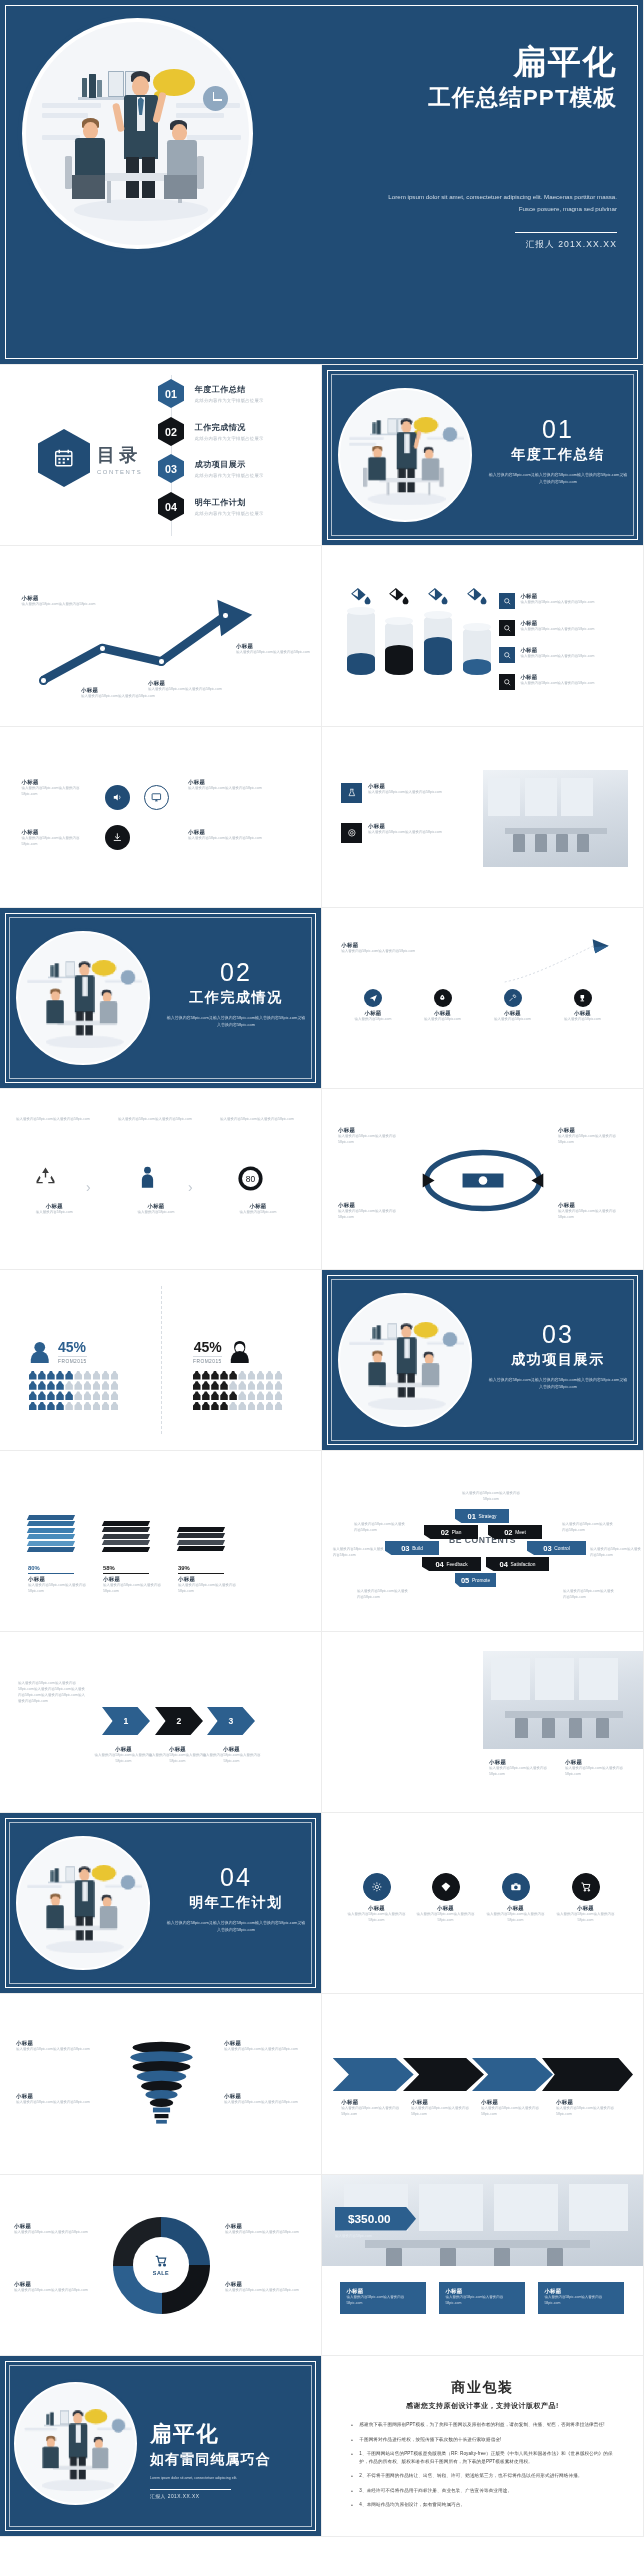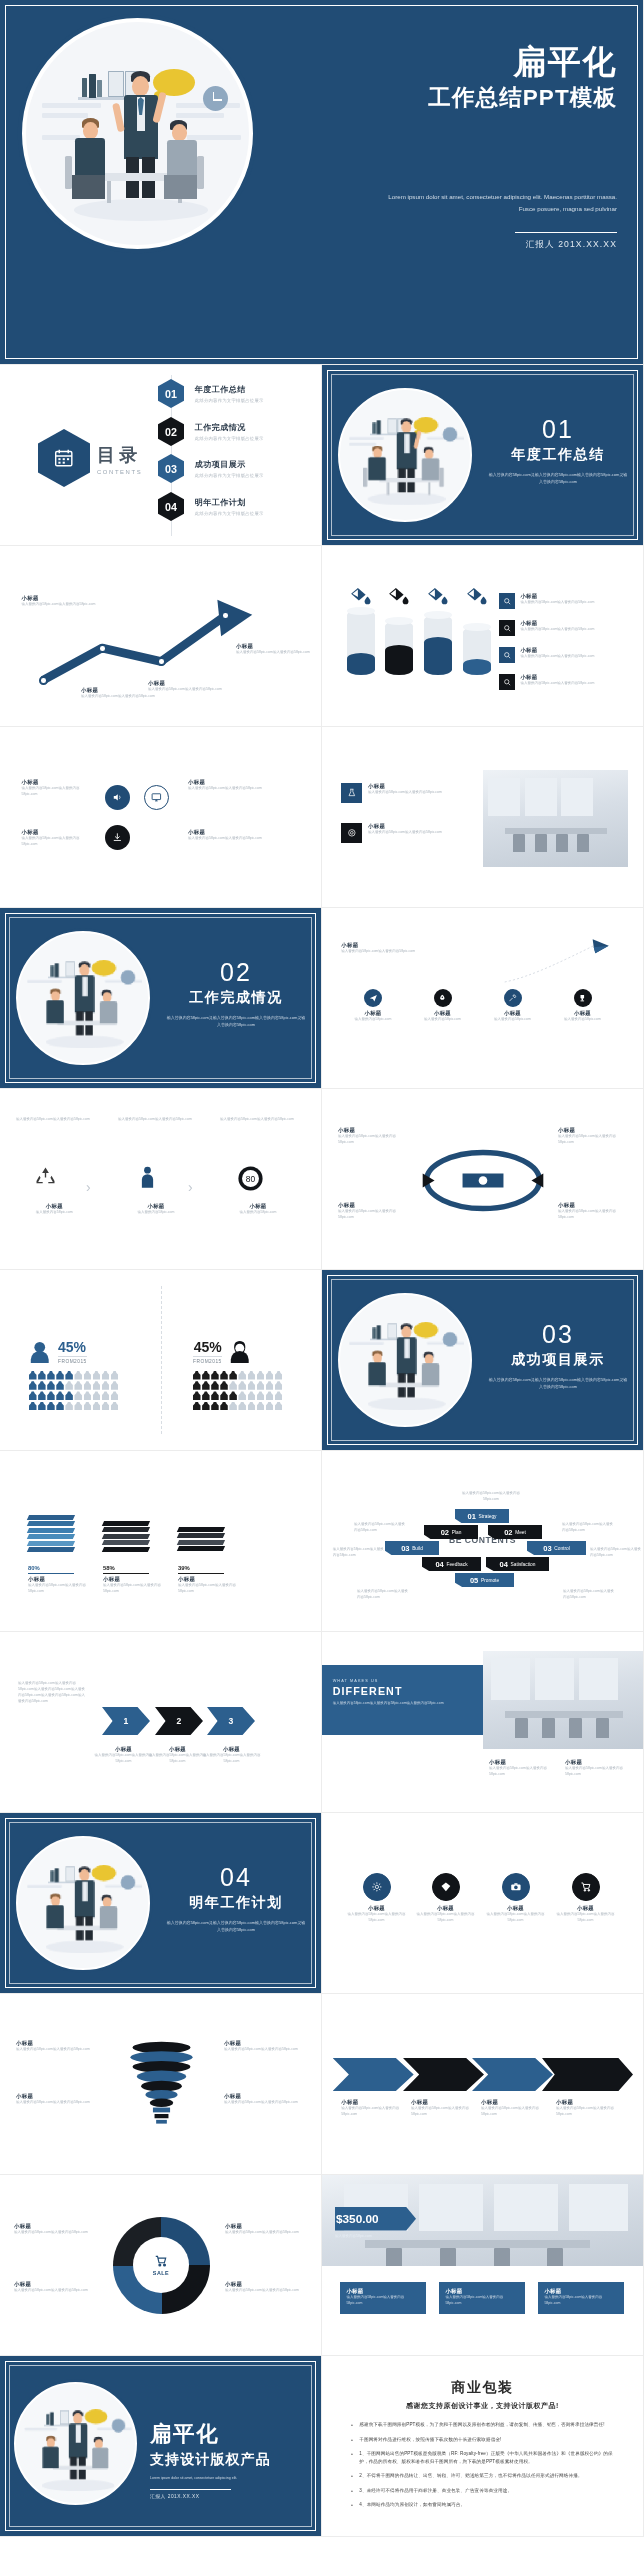--- a/index.html
+++ b/index.html
@@ -181,21 +181,21 @@
     position: absolute; overflow: hidden;
     background: linear-gradient(170deg,#eef2f6 0%,#d7dee6 45%,#c3ccd6 100%);
   }
   .photo .pwin { position:absolute; background:#eaeff4; }
   .photo .pdesk { position:absolute; background:#b9c2cc; }
   .photo .pchair{ position:absolute; background:#8e99a5; border-radius:1.1px 1.1px 0 0;}
 
   
   .price-tag {
     position:absolute; background:#2c5f8e; color:#fff;
-    display:flex; align-items:center; padding-left:1px; font-size:11.8px; font-weight:bold;
+    display:flex; align-items:center; padding-left:13px; font-size:11.8px; font-weight:bold;
   }
 
   
   .cr-title { position: absolute; top: 22.5px; width: 100%; text-align: center; font-size: 14px; font-weight: bold; color: #2b2b2b; letter-spacing: 1.6px; }
   .cr-sub { position: absolute; top: 45px; width: 100%; text-align: center; font-size: 7px; font-weight: bold; color: #333; letter-spacing: 0.5px; }
   .cr-list { position: absolute; top: 65px; left: 29px; right: 21.5px; }
   .cr-li { display: flex; margin-bottom: 5.9px; }
   .cr-dot { color: #666; margin-right: 6.4px; font-size: 5.4px; line-height: 1.6; }
   .cr-tx { font-size: 4.6px; color: #3c3c3c; line-height: 1.75; letter-spacing: 0.1px; }
 
@@ -964,21 +964,21 @@
           <span class="l">Control</span>
       </div>
       <div class="proc-box" style="left:100px;top:106px;width:59px;background:#111418;">
         <span class="n">04</span>
           <span class="l">Feedback</span>
       </div>
       <div class="proc-box" style="left:164px;top:106px;width:63px;background:#111418;">
         <span class="n">04</span>
           <span class="l">Satisfaction</span>
       </div>
-      <div class="proc-box" style="left:133px;top:122px;width:59px;background:#2c5f8e;">
+      <div class="proc-box" style="left:133px;top:122px;width:41px;background:#2c5f8e;">
         <span class="n">05</span>
           <span class="l">Promote</span>
       </div>
 
       <div class="ph-body" style="position:absolute;left:134px;top:40px;width:70px;text-align:center;">输入替换内容58pic.com输入替换内容58pic.com</div>
       <div class="ph-body" style="position:absolute;left:10.7px;top:96px;width:52px;">输入替换内容58pic.com输入替换内容58pic.com</div>
       <div class="ph-body" style="position:absolute;left:268px;top:96px;width:52px;">输入替换内容58pic.com输入替换内容58pic.com</div>
       <div class="ph-body" style="position:absolute;left:32px;top:71px;width:52px;">输入替换内容58pic.com输入替换内容58pic.com</div>
       <div class="ph-body" style="position:absolute;left:240px;top:71px;width:52px;">输入替换内容58pic.com输入替换内容58pic.com</div>
       <div class="ph-body" style="position:absolute;left:35px;top:138px;width:52px;">输入替换内容58pic.com输入替换内容58pic.com</div>
@@ -1007,25 +1007,20 @@
         <div class="ph-title">小标题</div>
         <div class="ph-body">输入替换内容58pic.com输入替换内容58pic.com</div>
       </div>
       <div class="sm-block" style="left:202px;top:114px;width:59px;text-align:center;">
         <div class="ph-title">小标题</div>
         <div class="ph-body">输入替换内容58pic.com输入替换内容58pic.com</div>
       </div>
     </div>
 
     <div class="slide">
-      <div style="position:absolute;left:0;top:33px;width:161px;height:70px;background:#2c5f8e;padding:14px 10.7px;">
-        <div style="font-size:3.8px;color:#cfe0ee;letter-spacing:1.1px;">WHAT MAKES US</div>
-        <div style="font-size:10.7px;font-weight:bold;color:#fff;letter-spacing:1.1px;margin-top:1.6px;">DIFFERENT</div>
-        <div class="ph-body w" style="margin-top:4.3px;">输入替换内容58pic.com输入替换内容58pic.com输入替换内容58pic.com</div>
-      </div>
       <div class="photo" style="left:161px;top:19.3px;width:161px;height:98px;">
         <div class="pwin" style="left:7.5px;top:6.4px;width:39px;height:42px;"></div>
         <div class="pwin" style="left:52px;top:6.4px;width:39px;height:42px;"></div>
         <div class="pwin" style="left:96px;top:6.4px;width:39px;height:42px;"></div>
         <div class="pdesk" style="left:21.5px;top:60px;width:118px;height:6.4px;"></div>
         <div class="pchair" style="left:32px;top:67px;width:13px;height:19.3px;"></div>
         <div class="pchair" style="left:59px;top:67px;width:13px;height:19.3px;"></div>
         <div class="pchair" style="left:86px;top:67px;width:13px;height:19.3px;"></div>
         <div class="pchair" style="left:113px;top:67px;width:13px;height:19.3px;"></div>
       </div>
@@ -1271,21 +1266,21 @@
           <div class="hair" style="left:56px;top:96px;width:17px;height:9.7px;background:#8a6340;"></div>
           <div class="head" style="left:57px;top:100px;width:15px;height:17px;"></div>
           <div class="body-s" style="left:49px;top:116px;width:30px;height:40px;background:#2f4858;"></div>
           <div class="hair" style="left:144px;top:98px;width:17px;height:9.7px;background:#2f3640;"></div>
           <div class="head" style="left:146px;top:102px;width:15px;height:17px;"></div>
           <div class="body-s" style="left:141px;top:118px;width:30px;height:38px;background:#9aa7b3;"></div>
         </div>
       </div>
       <div style="position:absolute;left:150px;top:63px;width:161px;">
         <div class="ty-t1">扁平化</div>
-        <div class="ty-t2">支持设计版权产品</div>
+        <div class="ty-t2">如有雷同纯属巧合</div>
         <div class="ph-body w" style="margin-top:6.4px;">Lorem ipsum dolor sit amet, consectetuer adipiscing elit.</div>
         <div style="border-top:0.5px solid #fff;width:81px;margin:7.5px 0 3.2px;"></div>
         <div style="font-size:4.8px;color:#dbe4ec;letter-spacing:0.5px;">汇报人  201X.XX.XX</div>
       </div>
     </div>
 
     <div class="slide">
       <div class="cr-title">商业包装</div>
       <div class="cr-sub">感谢您支持原创设计事业，支持设计版权产品!</div>
       <div class="cr-list">

